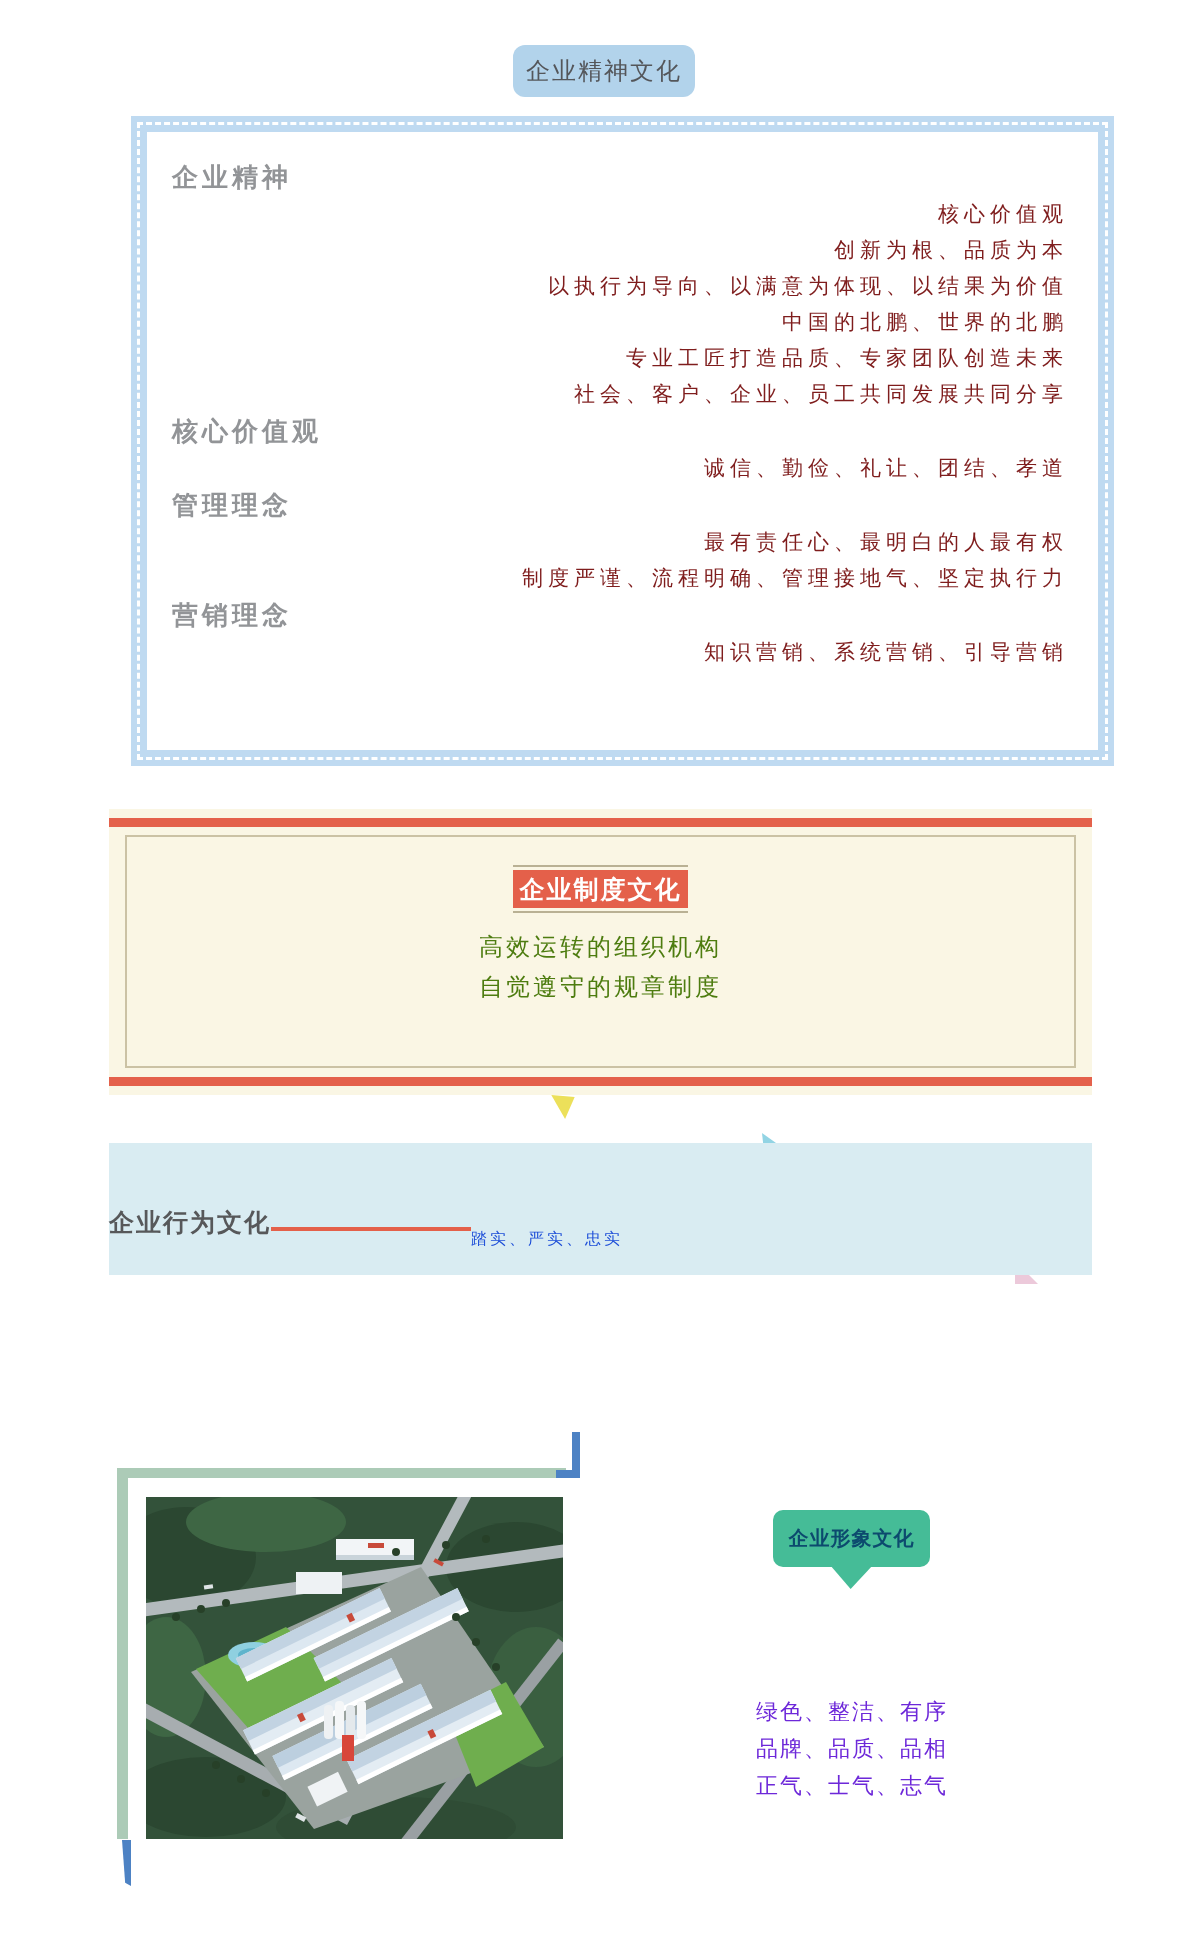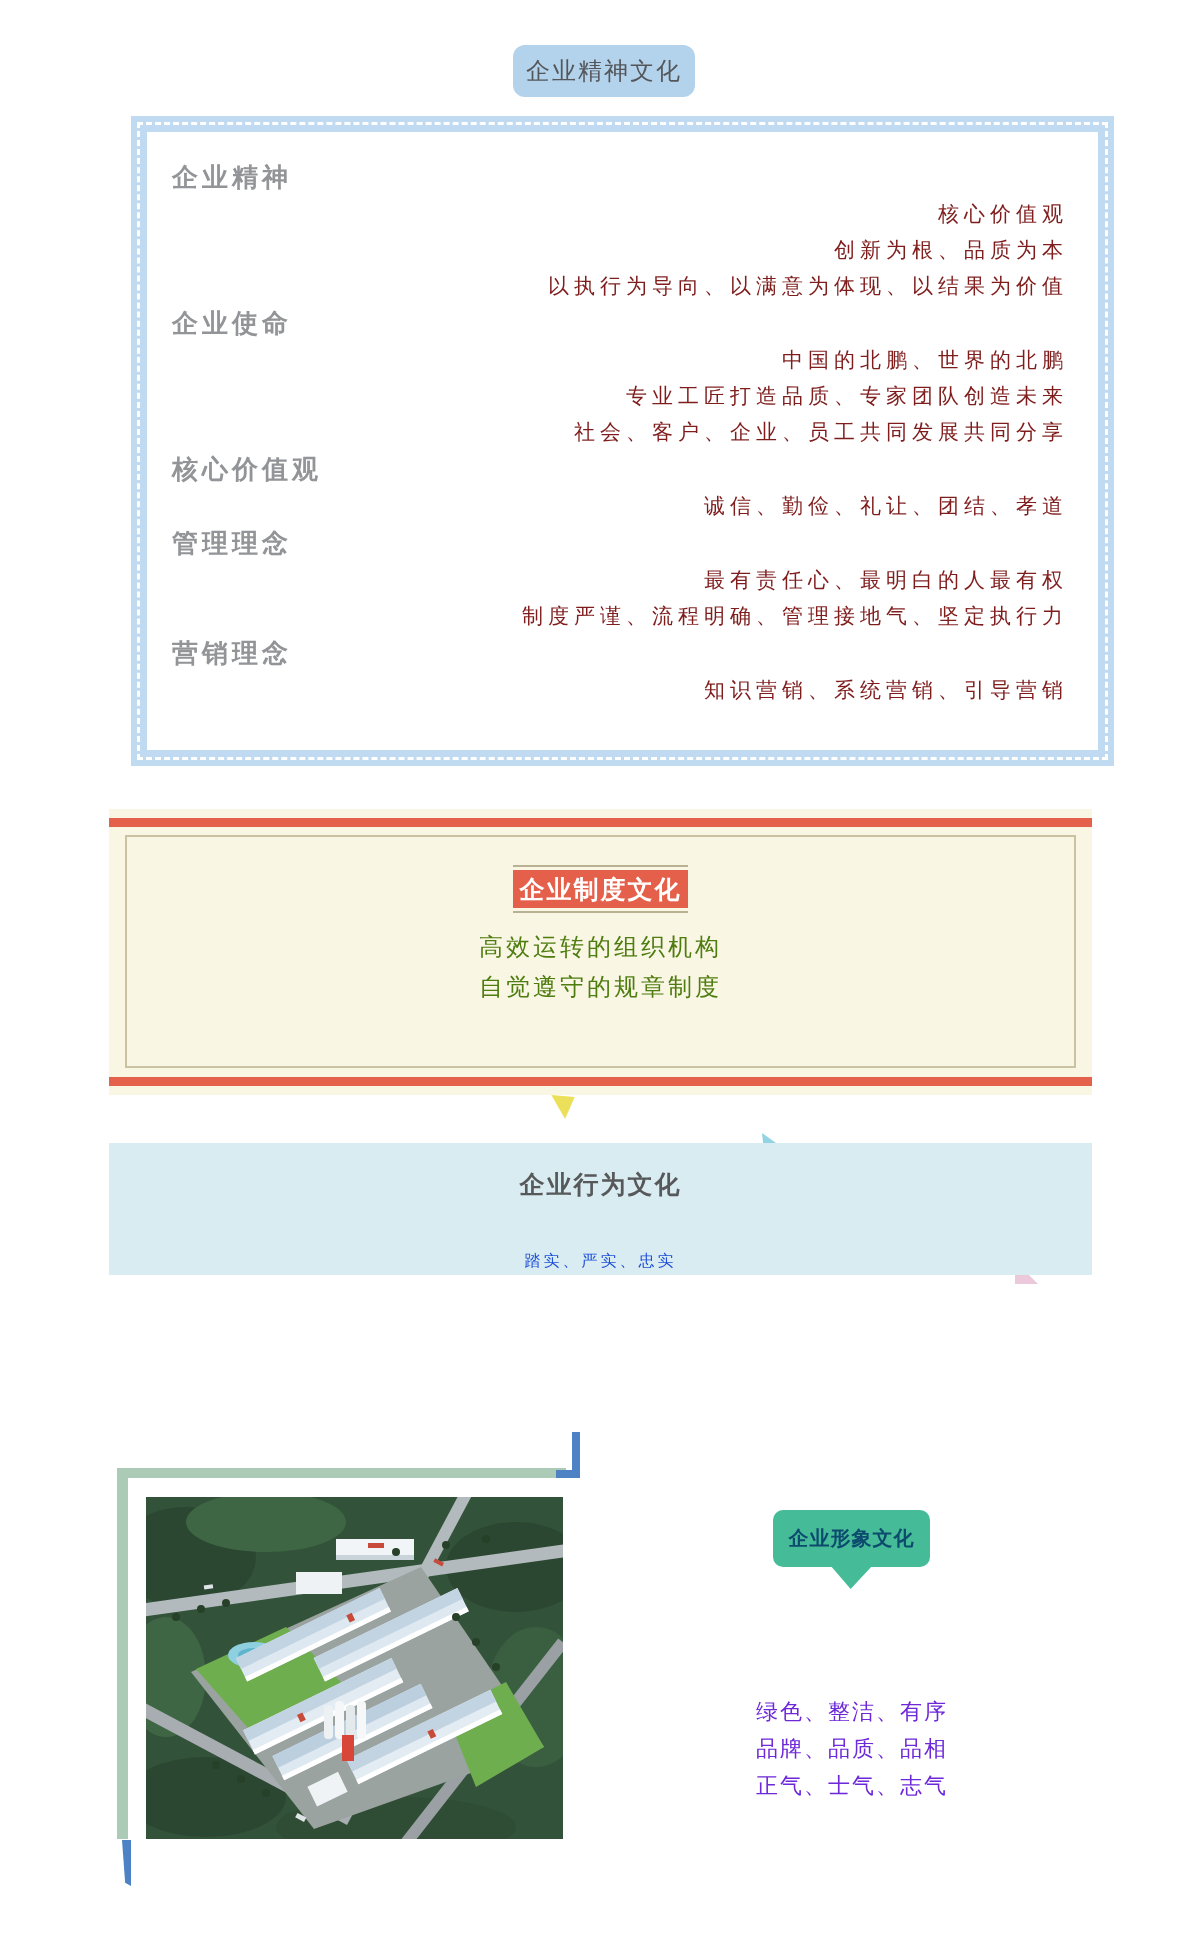--- a/index.html
+++ b/index.html
@@ -28,21 +28,21 @@
   .badge-rules{display:flex;flex-direction:column;align-items:center;}
   .rule{width:175px;height:2px;background:#b9b194;}
   .rule.rtop{margin-bottom:3px;}
   .rule.rbottom{margin-top:3px;}
   .system-badge{width:175px;height:38px;background:#e4604a;display:flex;align-items:center;justify-content:center;
     font-size:25px;font-weight:bold;color:#ffffff;letter-spacing:2px;}
   .system-lines{margin-top:14px;text-align:center;font-size:24px;color:#4d7c0f;letter-spacing:3px;line-height:40px;}
 
   
   .behavior-panel{position:absolute;left:109px;top:1143px;width:983px;height:132px;background:#d9ecf2;
-    display:flex;flex-direction:column;align-items:center;padding-top:26px;box-sizing:border-box;}
+    display:flex;flex-direction:row;align-items:center;padding-top:26px;box-sizing:border-box;}
   .behavior-title{font-size:25px;font-weight:600;color:#57585a;letter-spacing:2px;line-height:30px;}
   .behavior-rule{width:200px;height:4px;background:#e4604a;margin-top:14px;}
   .behavior-motto{margin-top:33px;font-size:16px;font-weight:500;color:#1d4ed8;letter-spacing:3px;line-height:30px;}
 
   
   .tri{position:absolute;}
   .tri-yellow-top{left:550px;top:1095px;width:26px;height:24px;background:#ece05a;
     clip-path:polygon(5% 0,95% 8%,58% 100%);}
   .tri-yellow-left{left:360px;top:1167px;width:22px;height:23px;background:#d9d75b;
     clip-path:polygon(0 8%,100% 30%,34% 100%);}
@@ -76,21 +76,20 @@
 <div id="page">
 
   <div class="spirit-badge">企业精神文化</div>
 
   <div class="spirit-box">
     <div class="spirit-content">
       <div class="row h">企业精神</div>
       <div class="row t">核心价值观</div>
       <div class="row t">创新为根、品质为本</div>
       <div class="row t">以执行为导向、以满意为体现、以结果为价值</div>
-      <div class="row h">企业使命</div>
       <div class="row t">中国的北鹏、世界的北鹏</div>
       <div class="row t">专业工匠打造品质、专家团队创造未来</div>
       <div class="row t">社会、客户、企业、员工共同发展共同分享</div>
       <div class="row h">核心价值观</div>
       <div class="row t">诚信、勤俭、礼让、团结、孝道</div>
       <div class="row h">管理理念</div>
       <div class="row t">最有责任心、最明白的人最有权</div>
       <div class="row t">制度严谨、流程明确、管理接地气、坚定执行力</div>
       <div class="row h">营销理念</div>
       <div class="row t">知识营销、系统营销、引导营销</div>

